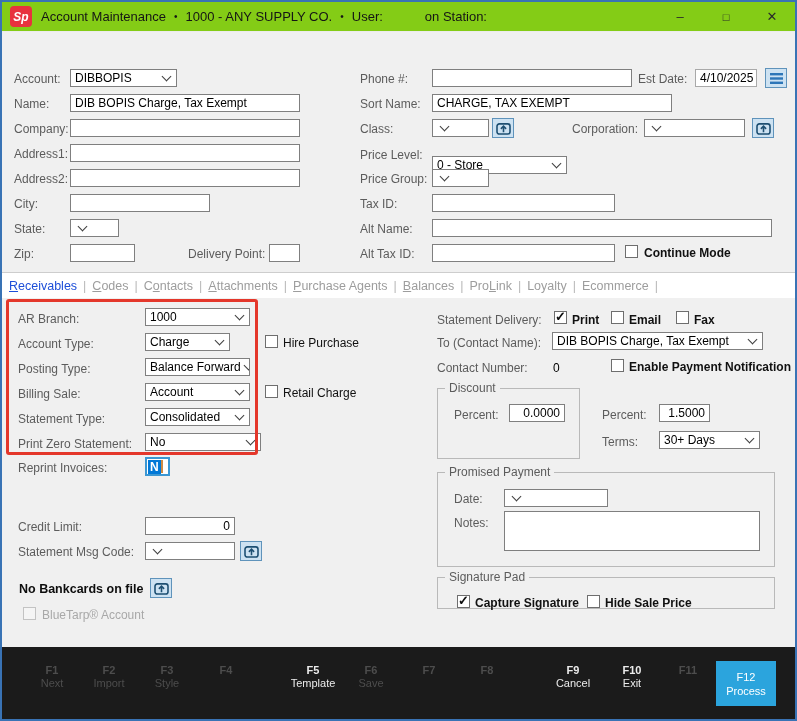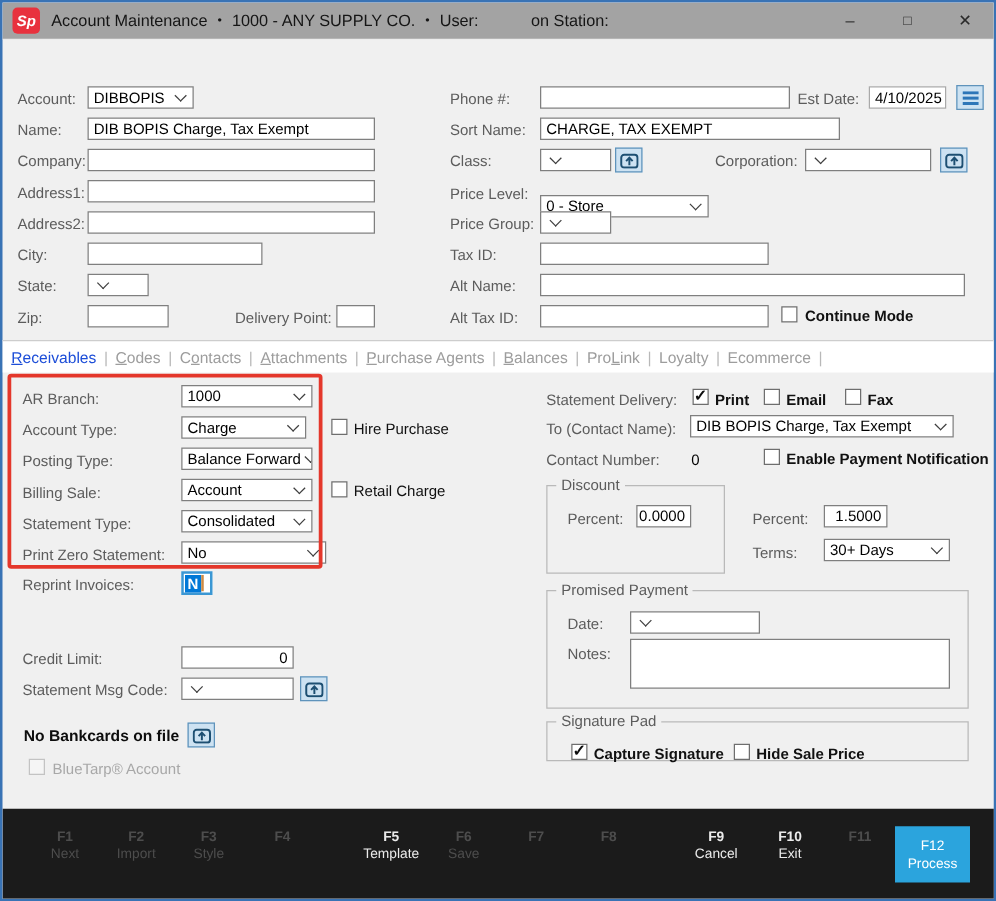--- a/index.html
+++ b/index.html
@@ -1,20 +1,20 @@
 <!DOCTYPE html>
 <html><head>
 <meta charset="utf-8">
 <style>
   * { margin:0; padding:0; box-sizing:border-box; }
   html,body { background:#cfcfcf; font-family:"Liberation Sans", sans-serif; }
   #win { position:relative; width:797px; height:721px; border:2px solid #3973b5; background:#f0f0f0; overflow:hidden; }
 
   
-  .titlebar { position:absolute; left:0; top:0; width:100%; height:30px; background:#a3a3a3; display:flex; align-items:center; padding-left:8px; border-bottom:1px solid #ececec; }
+  .titlebar { position:absolute; left:0; top:0; width:100%; height:30px; background:#84cc16; display:flex; align-items:center; padding-left:8px; border-bottom:1px solid #ececec; }
   .logo { width:22px; height:21px; background:#e8323e; border-radius:4px; color:#fff; font-weight:bold; font-style:italic; font-size:12px; display:flex; align-items:center; justify-content:center; flex:none; }
   .title-text { font-size:13px; color:#151515; margin-left:9px; display:flex; align-items:center; gap:8px; white-space:nowrap; }
   .bullet { font-size:10px; color:#151515; }
   .tspacer { display:inline-block; width:26px; }
   .win-controls { margin-left:auto; display:flex; height:100%; }
   .win-btn { width:46px; display:flex; align-items:center; justify-content:center; font-size:13px; color:#2a2a2a; cursor:default; }
 
   
   .menubar { position:absolute; top:30px; left:0; width:100%; height:29px; background:#f0f0f0; display:flex; align-items:center; padding-left:5px; }
   .menu-item { font-size:13px; color:#141414; padding:0 11px; }
@@ -79,21 +79,21 @@
     </span>
     <span class="win-controls">
       <span class="win-btn">–</span>
       <span class="win-btn" style="font-size:11px">□</span>
       <span class="win-btn">✕</span>
     </span>
   </div>
 
 
   <span class="lbl" style="left:12px;top:70px">Account:</span>
-  <div class="combo" style="left:68px;top:67px;width:85px">DIBBOPIS</div>
+  <div class="combo" style="left:68px;top:67px;width:107px">DIBBOPIS</div>
 
   <span class="lbl" style="left:12px;top:95px">Name:</span>
   <div class="input" style="left:68px;top:92px;width:230px">DIB BOPIS Charge, Tax Exempt</div>
 
   <span class="lbl" style="left:12px;top:120px">Company:</span>
   <div class="input" style="left:68px;top:117px;width:230px"></div>
 
   <span class="lbl" style="left:12px;top:145px">Address1:</span>
   <div class="input" style="left:68px;top:142px;width:230px"></div>
 
@@ -169,21 +169,21 @@
     <span class="tab"><u>B</u>alances</span>
     <span class="tab">Pro<u>L</u>ink</span>
     <span class="tab">Loyalty</span>
     <span class="tab">Ecommerce</span>
   </div>
 
   <span class="lbl" style="left:16px;top:310px">AR Branch:</span>
   <div class="combo" style="left:143px;top:306px;width:105px">1000</div>
 
   <span class="lbl" style="left:16px;top:335px">Account Type:</span>
-  <div class="combo" style="left:143px;top:331px;width:100px">Charge</div>
+  <div class="combo" style="left:143px;top:331px;width:85px">Charge</div>
   <span class="cb" style="left:263px;top:333px"></span>
   <span class="cb-label" style="left:281px;top:334px">Hire Purchase</span>
 
   <span class="lbl" style="left:16px;top:360px">Posting Type:</span>
   <div class="combo" style="left:143px;top:356px;width:105px">Balance Forward</div>
 
   <span class="lbl" style="left:16px;top:385px">Billing Sale:</span>
   <div class="combo" style="left:143px;top:381px;width:105px">Account</div>
   <span class="cb" style="left:263px;top:383px"></span>
   <span class="cb-label" style="left:281px;top:384px">Retail Charge</span>
@@ -238,21 +238,21 @@
 
   <span class="lbl" style="left:435px;top:359px">Contact Number:</span>
   <span class="val" style="left:551px;top:359px">0</span>
   <span class="cb" style="left:609px;top:357px"></span>
   <span class="cb-label" style="left:627px;top:358px;font-weight:bold">Enable Payment Notification</span>
 
   <div class="groupbox" style="left:435px;top:386px;width:143px;height:71px">
     <span class="gb-title">Discount</span>
   </div>
   <span class="lbl" style="left:452px;top:406px">Percent:</span>
-  <div class="input right" style="left:507px;top:402px;width:44px">0.0000</div>
+  <div class="input right" style="left:507px;top:402px;width:56px">0.0000</div>
 
   <span class="lbl" style="left:600px;top:406px">Percent:</span>
   <div class="input right" style="left:657px;top:402px;width:51px">1.5000</div>
   <span class="lbl" style="left:600px;top:433px">Terms:</span>
   <div class="combo" style="left:657px;top:429px;width:101px">30+ Days</div>
 
   <div class="groupbox" style="left:435px;top:470px;width:338px;height:95px">
     <span class="gb-title">Promised Payment</span>
   </div>
   <span class="lbl" style="left:452px;top:490px">Date:</span>

